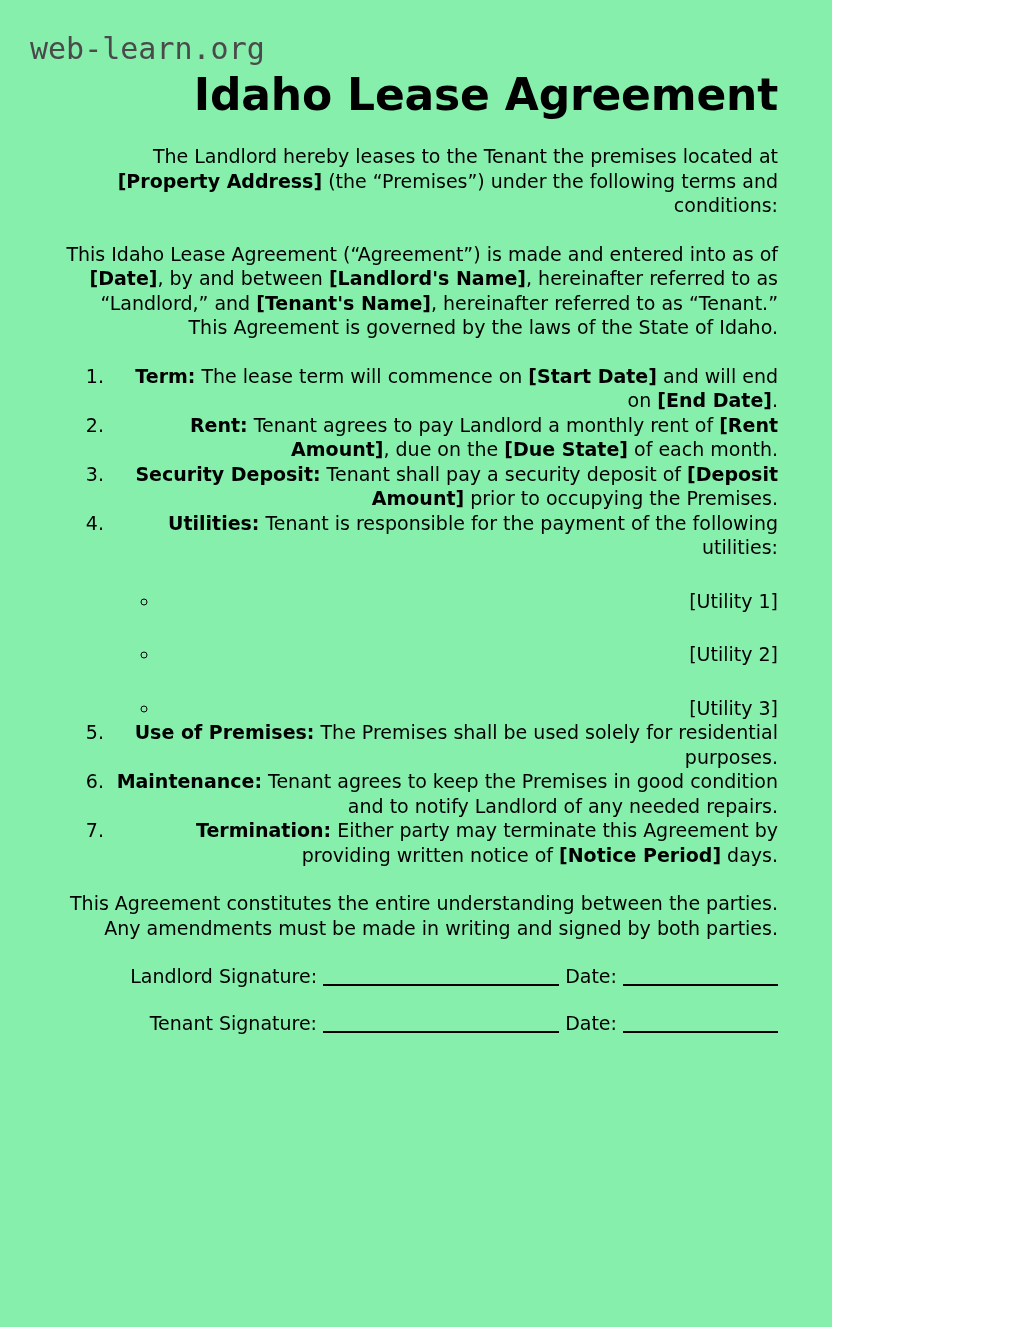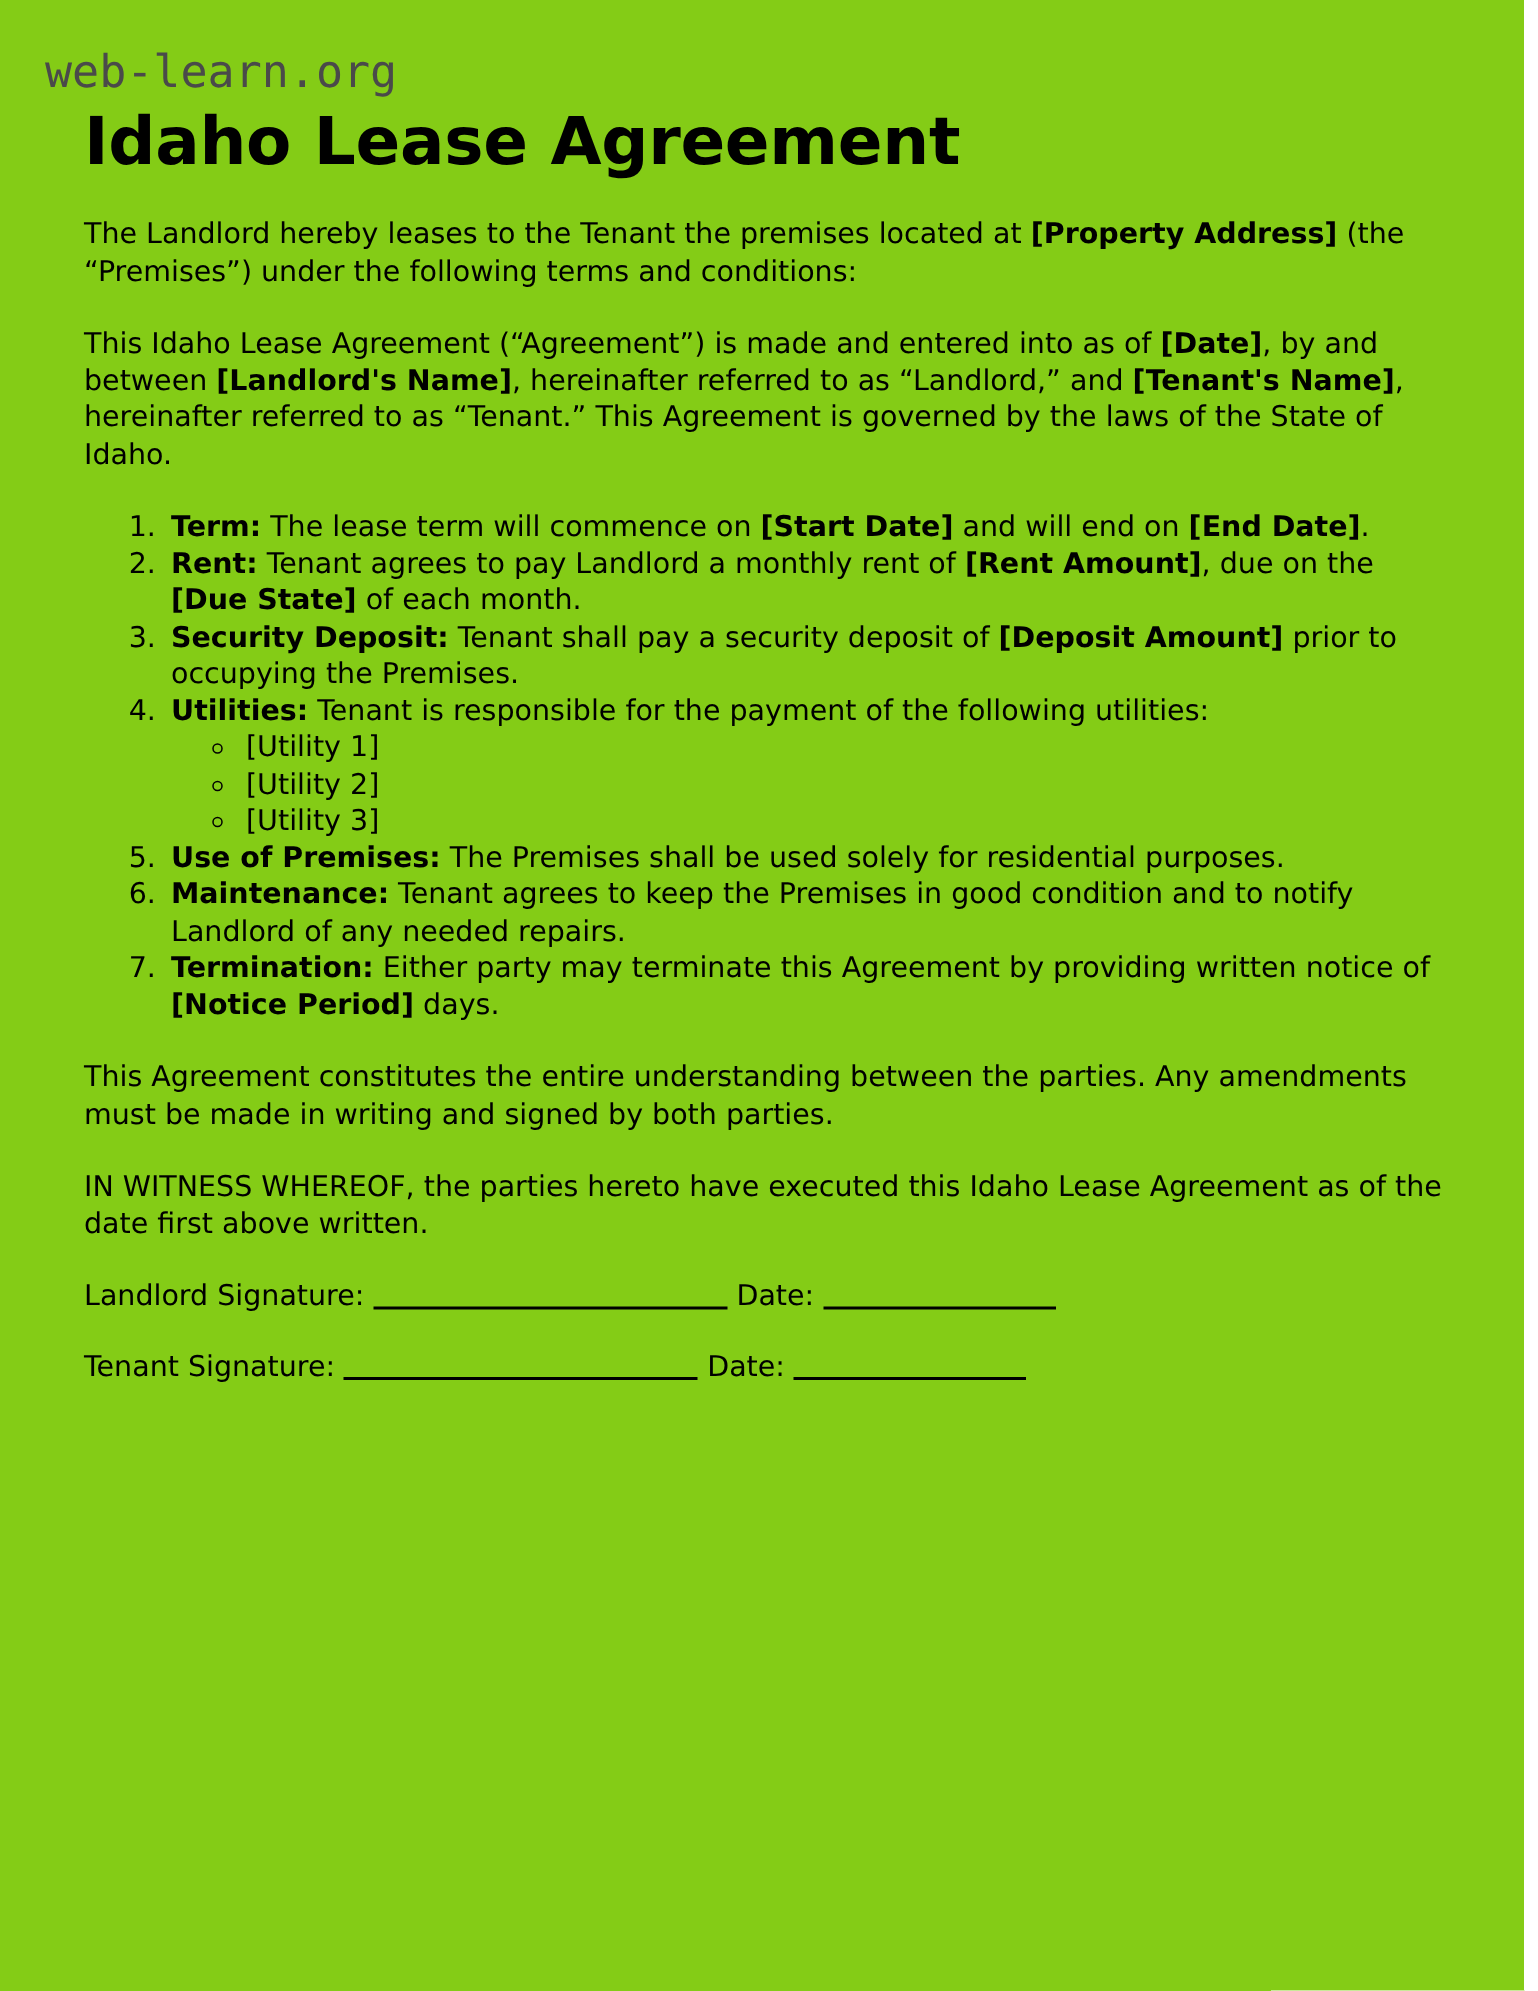--- a/index.html
+++ b/index.html
@@ -8,25 +8,26 @@
     background: #ffffff;
   }
   body {
     width: 1025px;
     min-height: 1327px;
     font-family: "DejaVu Sans", sans-serif;
     color: #000000;
     -webkit-font-smoothing: antialiased;
   }
   .page {
-    width: 1016px;
+    width: 832px;
     min-height: 1327px;
     box-sizing: border-box;
-    background: #84cc16;
+    background: #86efac;
     position: relative;
+    text-align: right;
   }
   .site-brand {
     position: absolute;
     left: 30px;
     top: 32px;
     font-family: "DejaVu Sans Mono", "Liberation Mono", monospace;
     font-size: 30px;
     line-height: 34px;
     color: #4a4a4a;
     letter-spacing: 0px;
@@ -63,20 +64,21 @@
     margin: 0 0 0 0;
     padding-left: 4px;
   }
   ul.sublist {
     list-style-type: circle;
     margin: 0;
     padding-left: 46px;
   }
   ul.sublist > li {
     padding-left: 4px;
+    margin-top: 29px;
   }
   b, strong, .b {
     font-weight: bold;
   }
   .blank-long {
     display: inline-block;
     width: 236px;
     border-bottom: 2px solid #000;
     vertical-align: -3px;
   }
@@ -126,20 +128,19 @@
 
       <li><b>Use of Premises:</b><span> The Premises shall be used solely for residential purposes.</span></li>
 
       <li><b>Maintenance:</b><span> Tenant agrees to keep the Premises in good condition and to notify Landlord of any needed repairs.</span></li>
 
       <li><b>Termination:</b><span> Either party may terminate this Agreement by providing written notice of </span><b>[Notice Period]</b><span> days.</span></li>
     </ol>
 
     <p class="para">This Agreement constitutes the entire understanding between the parties. Any amendments must be made in writing and signed by both parties.</p>
 
-    <p class="para">IN WITNESS WHEREOF, the parties hereto have executed this Idaho Lease Agreement as of the date first above written.</p>
 
     <div class="sig-row gap-top"><span>Landlord Signature:</span> <span class="blank-long"></span> <span>Date:</span> <span class="blank-short"></span></div>
 
     <div class="sig-row"><span>Tenant Signature:</span> <span class="blank-long"></span> <span>Date:</span> <span class="blank-short"></span></div>
 
   </div>
 </div>
 
 </body></html>

